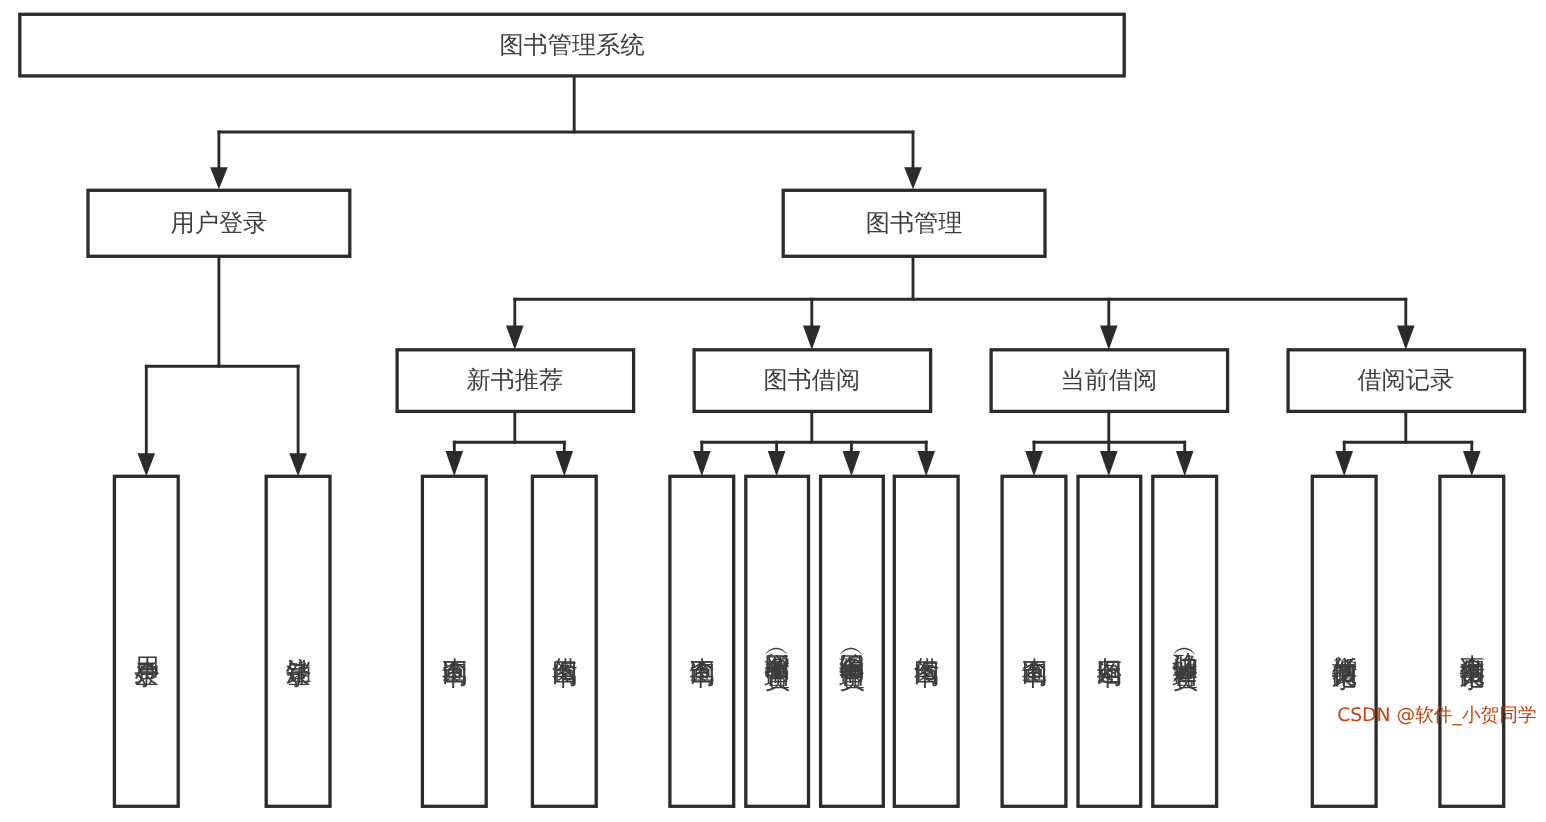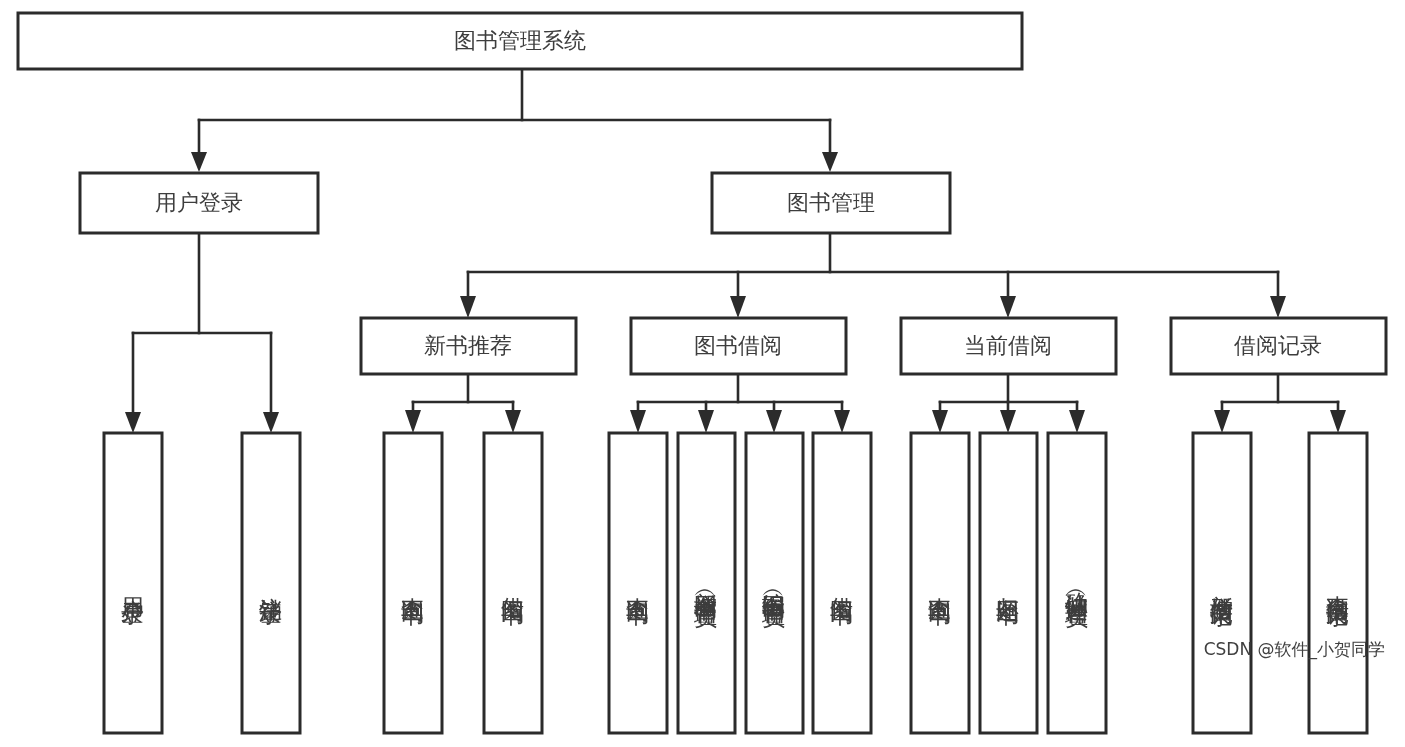--- a/index.html
+++ b/index.html
@@ -54,25 +54,25 @@
     font-family: "DejaVu Sans", "Liberation Sans", sans-serif;
     font-size: 23px;
     fill: #3d3d3d;
     writing-mode: vertical-rl;
     text-orientation: upright;
     text-anchor: middle;
     letter-spacing: 2px;
   }
   .watermark {
     position: absolute;
-    right: 20px;
+    right: 8px;
     bottom: 6px;
     font-family: "DejaVu Sans", "Liberation Sans", sans-serif;
     font-size: 17px;
-    color: #404040;
+    color: #c2410c;
     white-space: nowrap;
     pointer-events: none;
   }
 </style>
 </head>
 <body>
 
 <div id="diagram-root">
 
   <svg id="flow" viewBox="0 0 1405 747" xmlns="http://www.w3.org/2000/svg">

